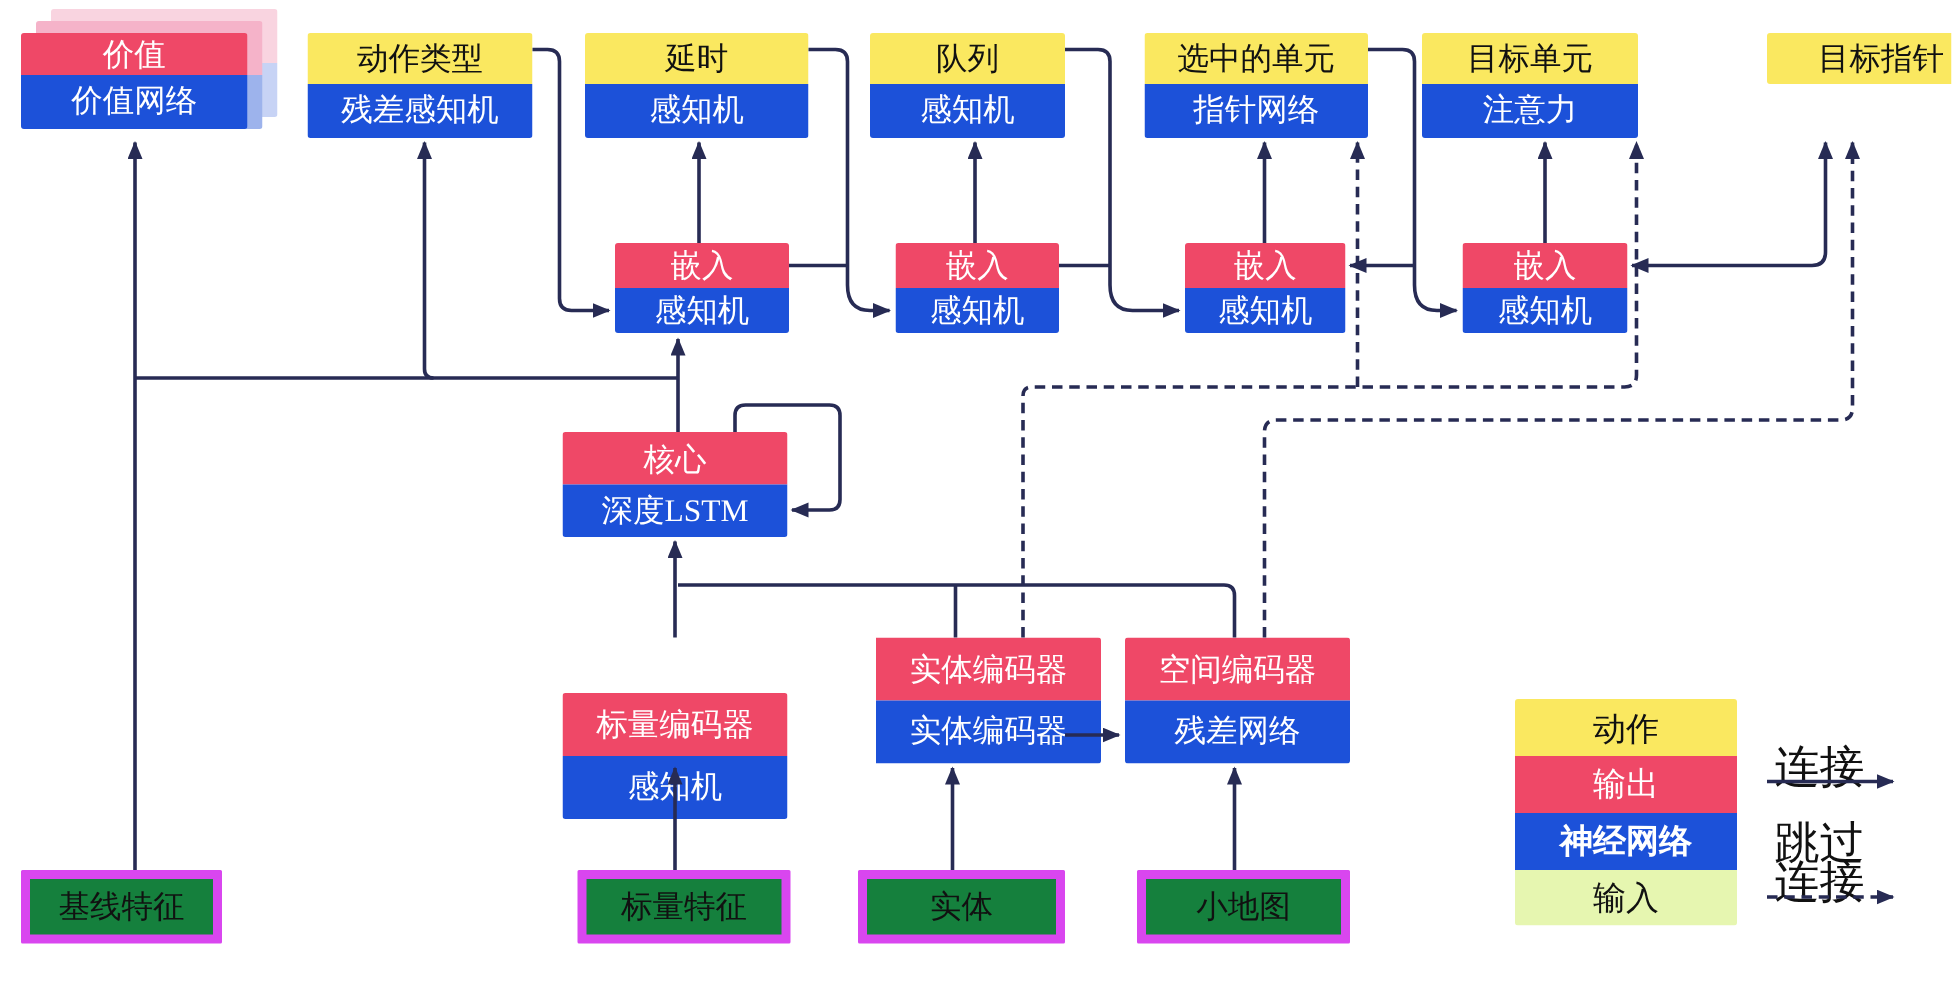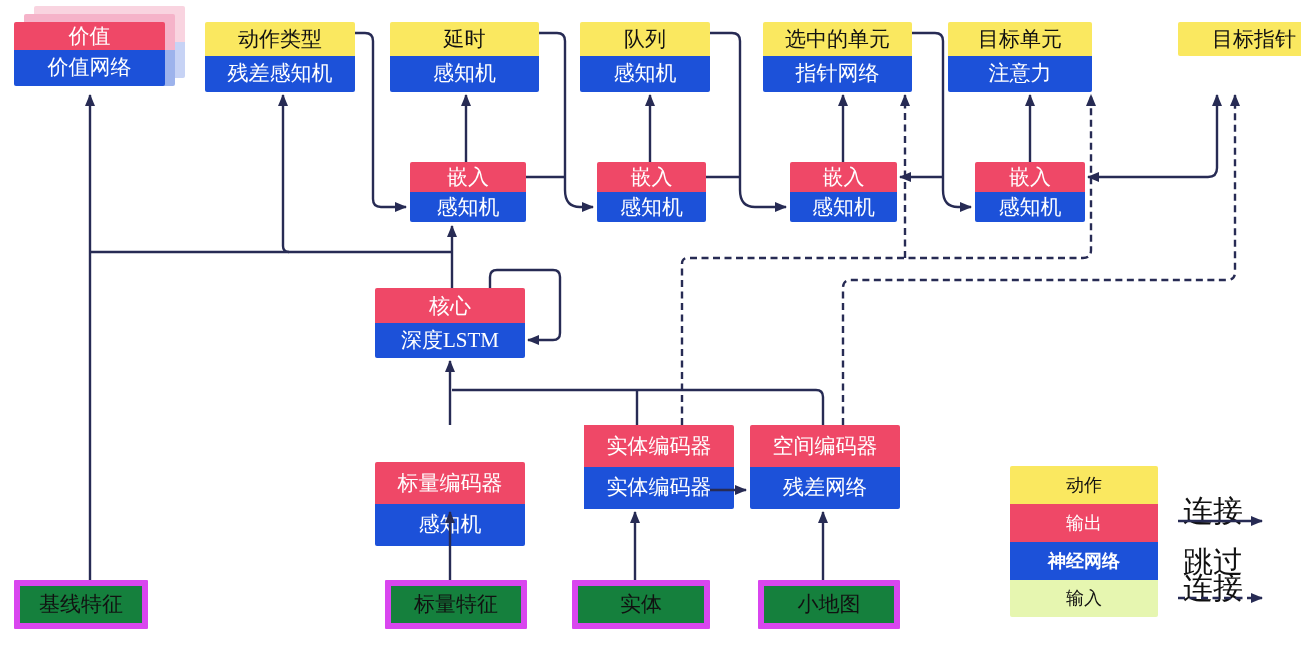--- a/index.html
+++ b/index.html
@@ -20,21 +20,21 @@
   .enc .bb{height:42px;line-height:41px;}
   .input{position:absolute;height:37px;line-height:37px;background:#15803d;
          border:6px solid #d946ef;color:#111111;font-size:21px;text-align:center;border-radius:1px;}
   .shadow{position:absolute;border-radius:2px;overflow:hidden;}
   .shadow span{display:block;height:34px;}
   .shadow .s-top{height:36px;}
   .sh-far .s-top{background:#F9D4E0;} .sh-far .s-bot{background:#C7D3F5;height:36px;}
   .sh-mid .s-top{background:#F5B3C9;} .sh-mid .s-bot{background:#9DB3EC;height:36px;}
   svg.wires{position:absolute;left:0;top:0;pointer-events:none;}
   .legend-label{position:absolute;font-size:30px;color:#111111;text-align:center;white-space:nowrap;}
-  .leg-band{display:block;font-size:18px;}
+  .leg-band{display:block;font-size:22px;}
   .leg-band.by{line-height:39px;} .leg-band.br{line-height:38px;color:#fff;}
   .leg-band.bb{line-height:38px;color:#fff;} .leg-band.bg{background:#E6F6B0;color:#111;line-height:37px;}
 </style>
 </head>
 <body>
 
 <div id="stage">
 
   <div class="shadow sh-far" style="left:34px;top:6px;width:151px;">
     <span class="s-top"></span>

